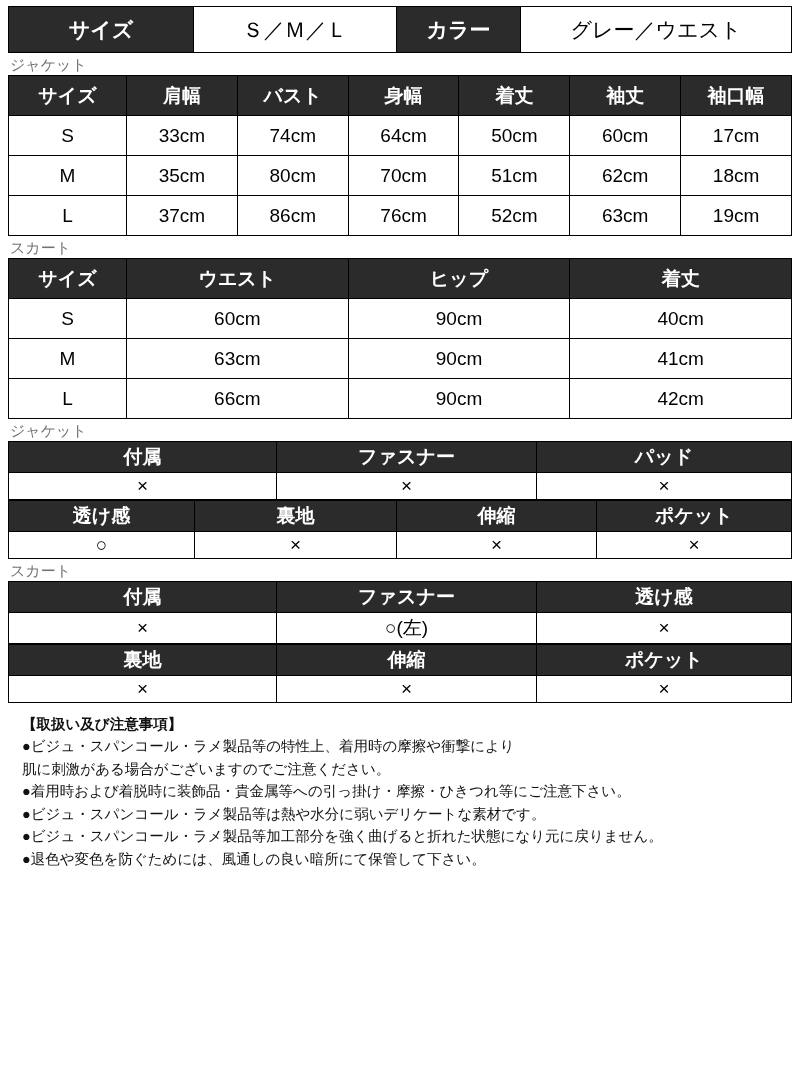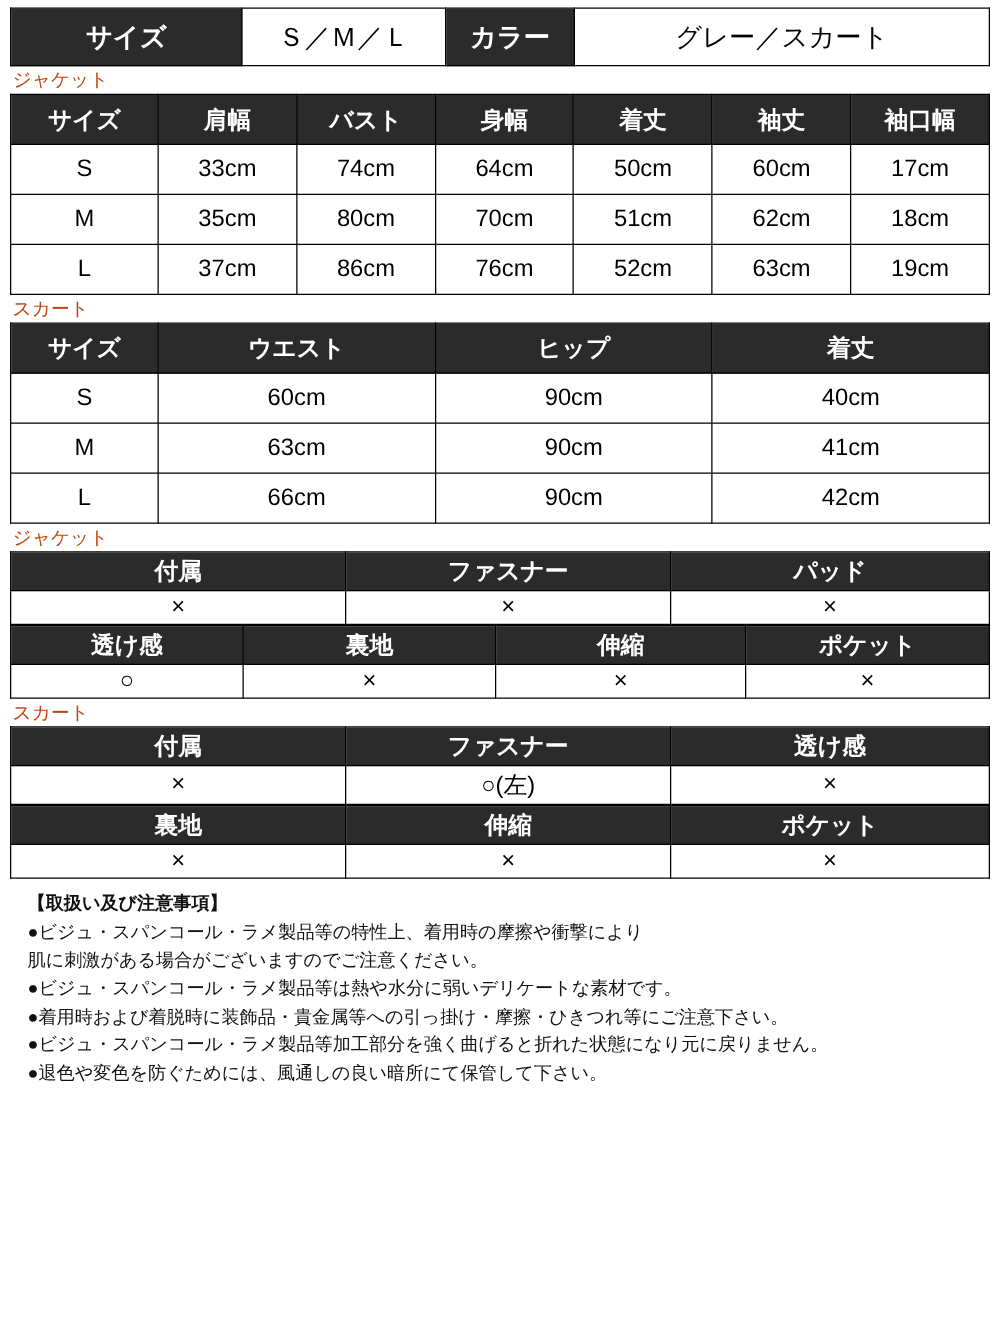--- a/index.html
+++ b/index.html
@@ -37,51 +37,51 @@
     background: #2b2b2b;
     color: #ffffff;
     font-weight: bold;
   }
   .white {
     background: #ffffff;
     color: #000000;
   }
   .section-label {
     font-size: 15px;
-    color: #c2410c;
+    color: #737373;
     margin: 3px 0 1px 2px;
     line-height: 1.2;
   }
   .top-table td { height: 46px; font-size: 21px; }
   .spec-table td { height: 40px; font-size: 19px; }
   .spec-table td.hdr { font-size: 19px; }
   .attr-table td { height: 24px; font-size: 19px; }
   .attr-table td.hdr { font-size: 19px; }
   .mark { font-size: 18px; }
   .notes {
     margin: 10px 0 0 14px;
     font-size: 14.5px;
     line-height: 1.55;
     color: #111111;
   }
   .notes div { white-space: nowrap; }
-  .notes .title { font-weight: bold; font-family: Liberation Mono, monospace; }
+  .notes .title { font-weight: bold; }
 </style>
 </head>
 <body>
 
 <div class="page">
 
   <table class="top-table">
     <tbody>
         <tr>
       <td class="hdr" style="width:185px">サイズ</td>
-      <td class="white" style="width:163px">Ｓ／Ｍ／Ｌ</td>
-      <td class="hdr" style="width:103px">カラー</td>
-      <td class="white">グレー／スカート</td>
+      <td class="white" style="width:203px">Ｓ／Ｍ／Ｌ</td>
+      <td class="hdr" style="width:124px">カラー</td>
+      <td class="white">グレー／ウエスト</td>
     </tr>
   </tbody>
     </table>
 
   <div class="section-label">ジャケット</div>
   <table class="spec-table">
     <tbody>
         <tr>
       <td class="hdr" style="width:118px">サイズ</td>
       <td class="hdr">肩幅</td>
@@ -210,19 +210,19 @@
       <td class="white mark">×</td>
       <td class="white mark">×</td>
     </tr>
   </tbody>
     </table>
 
   <div class="notes">
     <div class="title">【取扱い及び注意事項】</div>
     <div>●ビジュ・スパンコール・ラメ製品等の特性上、着用時の摩擦や衝撃により</div>
     <div>肌に刺激がある場合がございますのでご注意ください。</div>
+    <div>●着用時および着脱時に装飾品・貴金属等への引っ掛け・摩擦・ひきつれ等にご注意下さい。</div>
     <div>●ビジュ・スパンコール・ラメ製品等は熱や水分に弱いデリケートな素材です。</div>
-    <div>●着用時および着脱時に装飾品・貴金属等への引っ掛け・摩擦・ひきつれ等にご注意下さい。</div>
     <div>●ビジュ・スパンコール・ラメ製品等加工部分を強く曲げると折れた状態になり元に戻りません。</div>
     <div>●退色や変色を防ぐためには、風通しの良い暗所にて保管して下さい。</div>
   </div>
 
 </div>
 
 </body></html>

